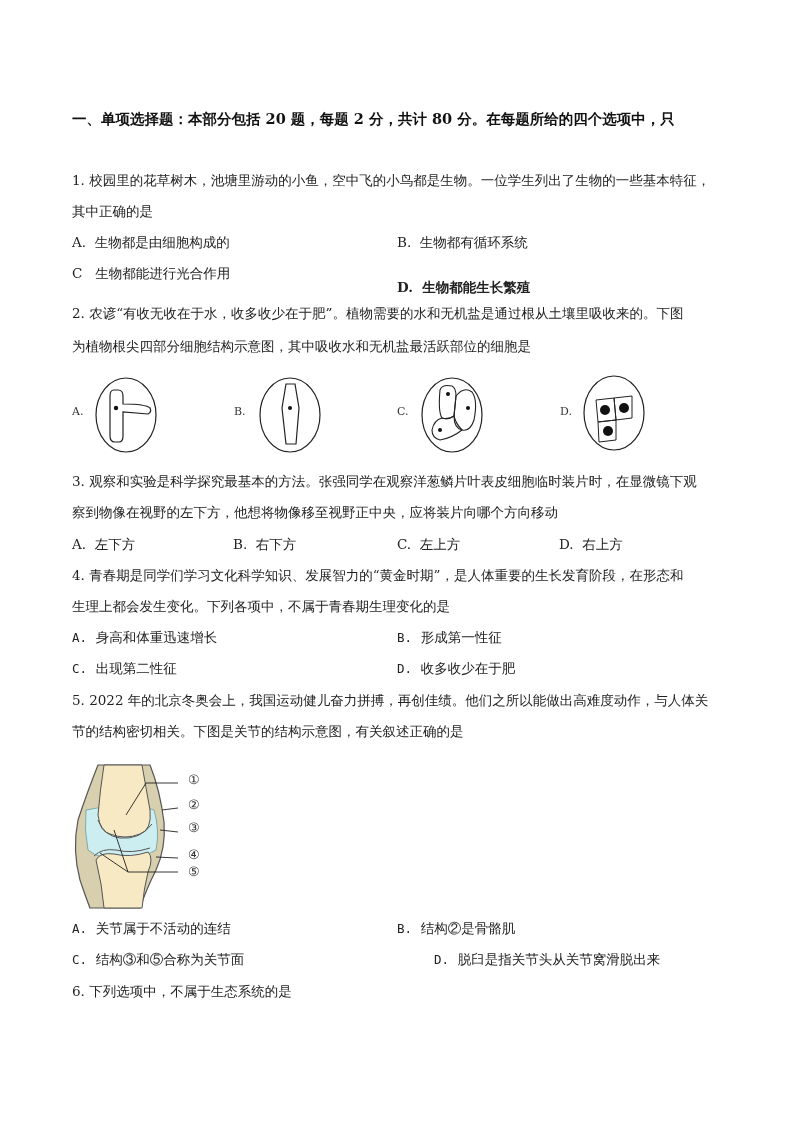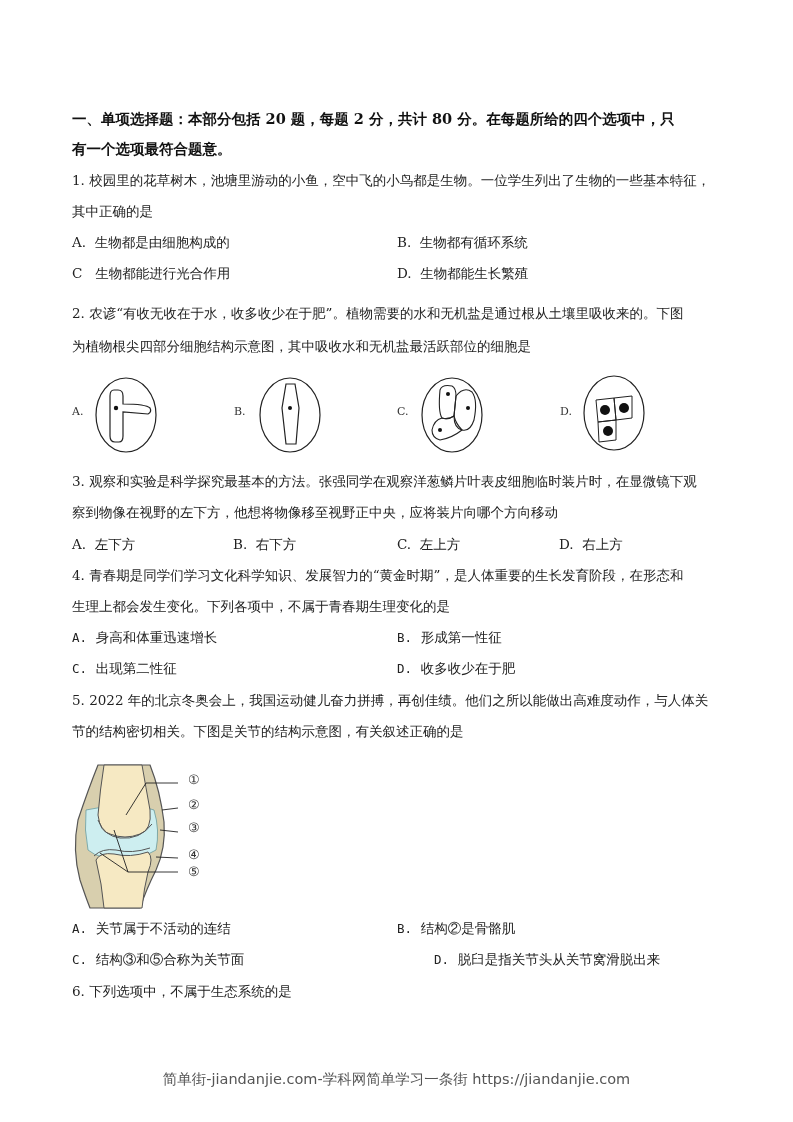--- a/index.html
+++ b/index.html
@@ -20,39 +20,38 @@
             font-family: "DejaVu Sans", "Liberation Sans", sans-serif; font-size: 14.5px; color: #555; }
 </style>
 </head>
 <body>
 
 <div class="page">
 
 
   <div class="section" style="top:104px;">
     <div>一、单项选择题：本部分包括 20 题，每题 2 分，共计 80 分。在每题所给的四个选项中，只</div>
-    <div>有一个选项最符合题意。</div>
   </div>
 
   <div>
     <div class="line" style="top:172px;">1. 校园里的花草树木，池塘里游动的小鱼，空中飞的小鸟都是生物。一位学生列出了生物的一些基本特征，</div>
     <div class="line" style="top:203px;">其中正确的是</div>
     <div class="opt" style="left:72px; top:234px;">
       <span>A.</span>&nbsp;
       <span>生物都是由细胞构成的</span>
     </div>
     <div class="opt" style="left:397px; top:234px;text-align:right;">
       <span>B.</span>&nbsp;
       <span>生物都有循环系统</span>
     </div>
     <div class="opt" style="left:72px; top:265px;">
       <span>C</span>&nbsp;&nbsp;
       <span>生物都能进行光合作用</span>
     </div>
-    <div class="opt" style="left:397px; top:265px;">
+    <div class="opt" style="left:397px; top:279px;font-weight:bold;">
       <span>D.</span>&nbsp;
       <span>生物都能生长繁殖</span>
     </div>
   </div>
 
   <div>
     <div class="line" style="top:305px;">2. 农谚“有收无收在于水，收多收少在于肥”。植物需要的水和无机盐是通过根从土壤里吸收来的。下图</div>
     <div class="line" style="top:338px;">为植物根尖四部分细胞结构示意图，其中吸收水和无机盐最活跃部位的细胞是</div>
 
     <div class="fig-label" style="left:72px; top:405px;">A.</div>
@@ -181,14 +180,13 @@
     <div class="opt" style="left:415px; top:951px;padding-left:19px;">
       <span class="mono">D.</span>&nbsp;
       <span>脱臼是指关节头从关节窝滑脱出来</span>
     </div>
   </div>
 
   <div>
     <div class="line" style="top:983px;">6. 下列选项中，不属于生态系统的是</div>
   </div>
 
-  <div class="footer">简单街-jiandanjie.com-学科网简单学习一条街 https://jiandanjie.com</div>
 </div>
 
 </body></html>

